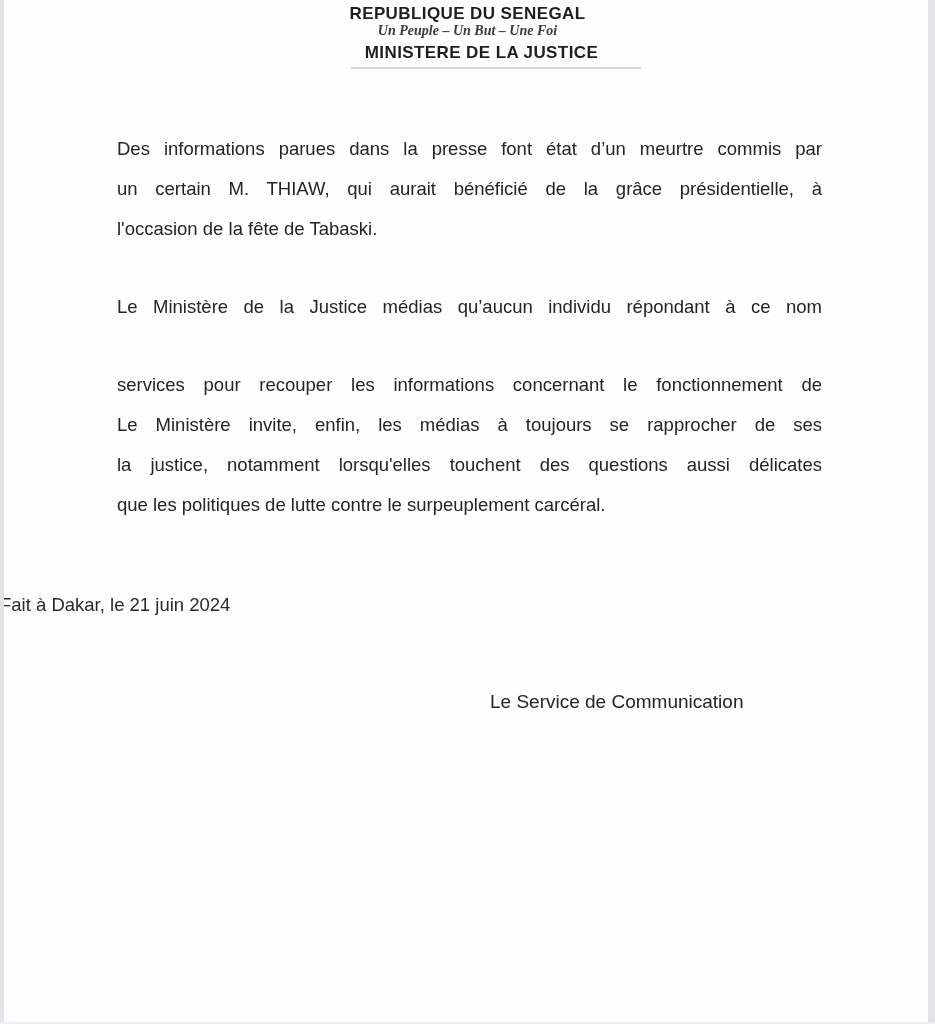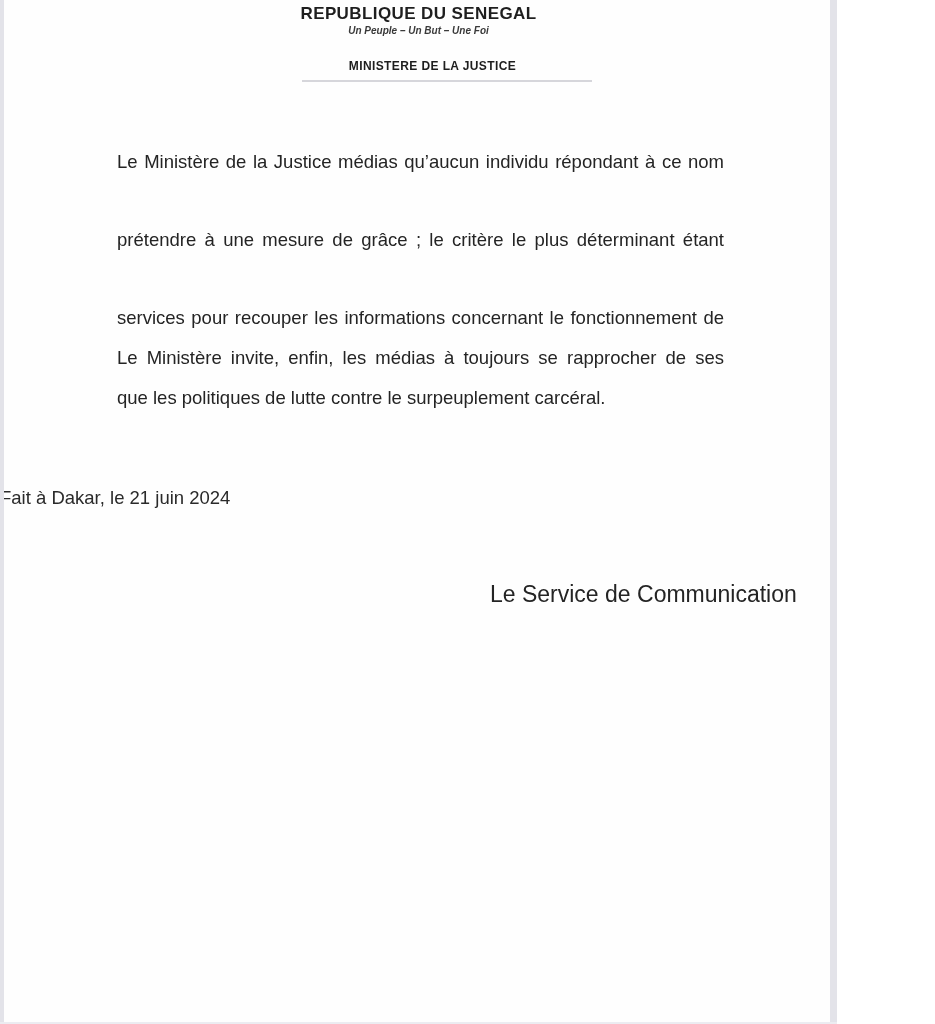--- a/index.html
+++ b/index.html
@@ -2,21 +2,21 @@
 <html><head>
 <meta charset="utf-8">
 <style>
   html, body {
     margin: 0;
     padding: 0;
     background: #ffffff;
   }
   .page {
     position: relative;
-    width: 837px;
+    width: 935px;
     height: 1024px;
     background: #fefefe;
     overflow: hidden;
     font-family: "Liberation Sans", "DejaVu Sans", sans-serif;
     color: #222222;
   }
   .edge {
     position: absolute;
     top: 0;
     height: 100%;
@@ -37,33 +37,34 @@
     text-align: center;
     color: #1e1e1e;
   }
   .country {
     font-size: 17px;
     line-height: 18px;
     font-weight: bold;
     letter-spacing: 0.4px;
   }
   .motto {
-    font-size: 10px;
+    font-size: 14px;
     line-height: 14px;
     font-weight: bold;
     font-style: italic;
     color: #3a3a3a;
     margin-top: 1px;
+    font-family: Liberation Serif, serif;
   }
   .ministry {
-    font-size: 12px;
+    font-size: 17px;
     line-height: 18px;
     font-weight: bold;
     letter-spacing: 0.4px;
-    margin-top: 19px;
+    margin-top: 6px;
     padding-left: 28px;
   }
   .ministry-rule {
     width: 290px;
     height: 0;
     border-bottom: 2px solid #d6d6db;
     margin: 5px auto 0;
     position: relative;
     left: 28px;
   }
@@ -90,21 +91,21 @@
     margin-top: 60px;
     text-align: left;
     font-size: 18.5px;
     line-height: 40px;
     color: #2a2a2a;
   }
 
   .signature {
     margin-top: 62px;
     margin-left: 490px;
-    font-size: 23px;
+    font-size: 19px;
     color: #242424;
   }
   .signature .sig-line {
     line-height: 29px;
   }
 </style>
 </head>
 <body>
 
 <div class="page">
@@ -114,28 +115,33 @@
 
   <header class="letterhead">
     <div class="country">REPUBLIQUE DU SENEGAL</div>
     <div class="motto">Un Peuple – Un But – Une Foi</div>
     <div class="ministry">MINISTERE DE LA JUSTICE</div>
     <div class="ministry-rule"></div>
   </header>
 
   <main class="content" id="paragraphs">
       <div class="para">
+        <div class="line">Des informations parues dans la presse font état d’un meurtre commis par</div>
+        <div class="line">un certain M. THIAW, qui aurait bénéficié de la grâce présidentielle, à</div>
+        <div class="line last">l'occasion de la fête de Tabaski.</div>
+      </div>
+      <div class="para">
         <div class="line">Le Ministère de la Justice médias qu’aucun individu répondant à ce nom</div>
       </div>
       <div class="para">
-        <div class="line">prétendre à une mesure de grâce ; le critère le plus déterminant étant</div>
       </div>
       <div class="para">
         <div class="line">services pour recouper les informations concernant le fonctionnement de</div>
         <div class="line">Le Ministère invite, enfin, les médias à toujours se rapprocher de ses</div>
+        <div class="line">la justice, notamment lorsqu'elles touchent des questions aussi délicates</div>
         <div class="line last">que les politiques de lutte contre le surpeuplement carcéral.</div>
       </div>
     </main>
 
   <div class="dateline">Fait à Dakar, le 21 juin 2024</div>
 
   <div class="signature" id="signature">
       <div class="sig-line">Le Service de Communication</div>
     </div>
 </div>

